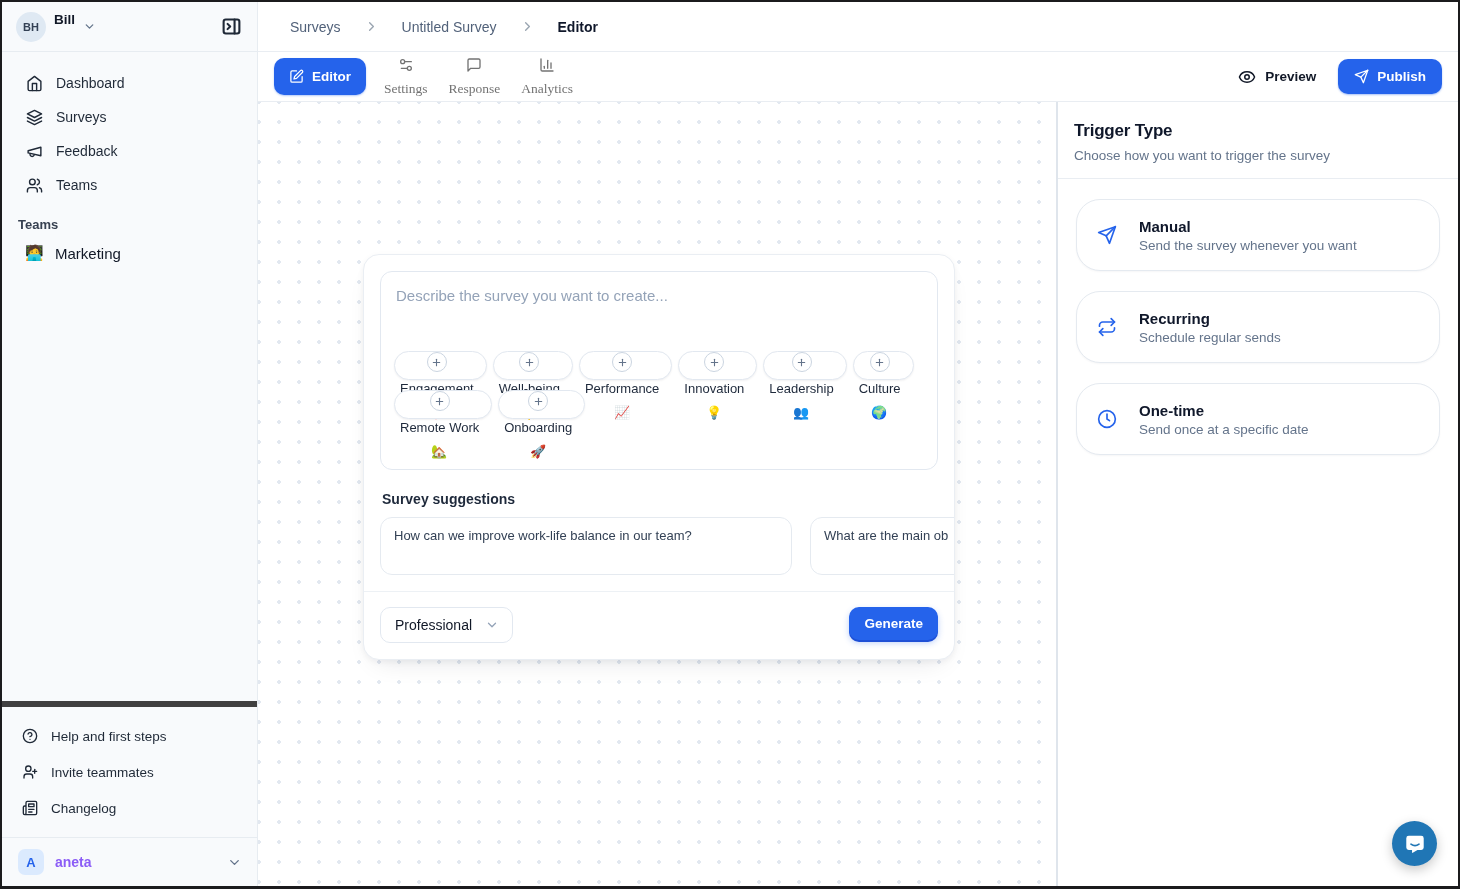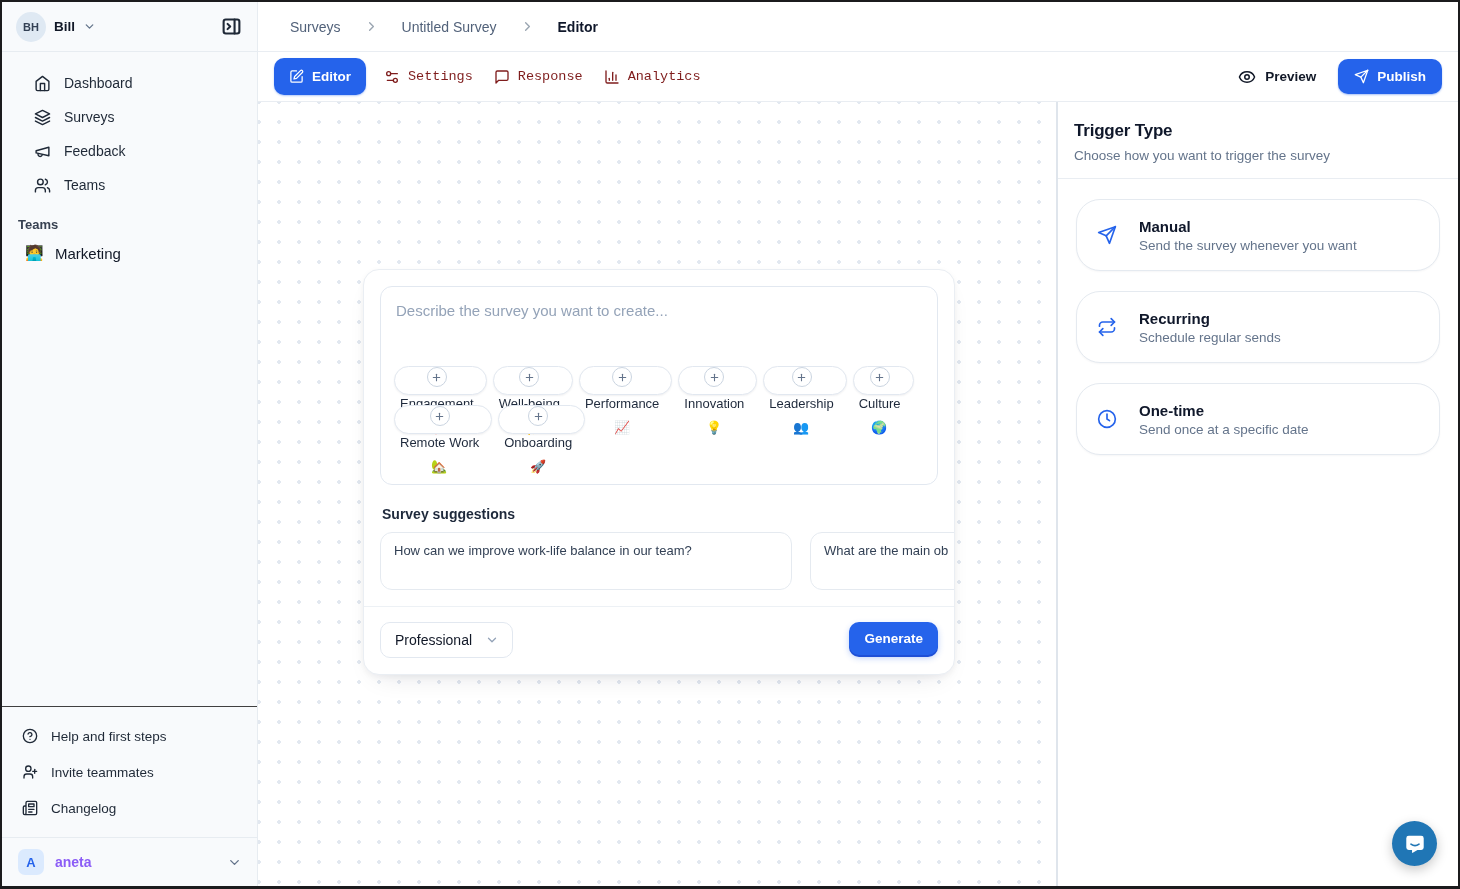--- a/index.html
+++ b/index.html
@@ -12,63 +12,63 @@
     width:1460px; height:889px; display:flex;
     border:2px solid #1b1b1d; border-bottom-width:3px; position:relative;
     background:#fff;
   }
   svg { display:block; }
   .icon { display:inline-flex; align-items:center; justify-content:center; flex:none; }
 
   
   .sidebar { width:256px; flex:none; background:#f8fafc; border-right:1px solid #e7ecf1; display:flex; flex-direction:column; }
   .sb-top { height:50px; flex:none; border-bottom:1px solid #e7ecf1; display:flex; align-items:center; padding:0 10px 0 14px; gap:8px; }
-  .user-menu { display:flex; align-items:center; gap:8px; cursor:pointer; }
+  .user-menu { display:flex; gap:8px; cursor:pointer; }
   .avatar-circle { width:30px; height:30px; border-radius:50%; background:#dfe9f3; color:#334155; font-size:11px; font-weight:bold; display:flex; align-items:center; justify-content:center; }
   .user-name { font-size:13.5px; font-weight:700; color:#111827; }
   .sb-toggle { margin-left:auto; width:32px; height:32px; border:none; background:transparent; display:flex; align-items:center; justify-content:center; color:#1f2937; cursor:pointer; border-radius:8px; }
-  .sb-nav { padding:14px 12px 0; }
+  .sb-nav { padding:14px 4px 0; }
   .nav-item { height:34px; display:flex; align-items:center; gap:13px; padding:0 20px; font-size:14px; color:#1f2937; cursor:pointer; }
   .nav-item .icon { color:#1f2937; }
   .section-label { padding:0 16px; margin:15px 0 3px; font-size:13px; font-weight:700; color:#374151; }
   .team-item { height:36px; display:flex; align-items:center; gap:13px; padding:0 20px 0 23px; font-size:15px; color:#111827; cursor:pointer; }
   .team-emoji { font-size:15px; width:17px; }
   .sb-spacer { flex:1; }
-  .sb-bottom { border-top:1px solid #404040; padding:11px 0; }
+  .sb-bottom { border-top:6px solid #404040; padding:11px 0; }
   .sb-bottom .nav-item { height:36px; font-size:13.5px; }
   .account-row { border-top:1px solid #e7ecf1; height:49px; flex:none; display:flex; align-items:center; gap:11px; padding:0 15px 0 16px; cursor:pointer; }
   .avatar-square { width:26px; height:26px; border-radius:7px; background:#dbeafe; color:#2563eb; font-weight:bold; font-size:13px; display:flex; align-items:center; justify-content:center; }
   .account-name { font-size:14px; font-weight:700; color:#8b5cf6; }
   .account-row .chev { margin-left:auto; color:#64748b; }
 
   
   .main { flex:1; display:flex; flex-direction:column; min-width:0; background:#fff; }
   .crumbbar { height:50px; flex:none; border-bottom:1px solid #e9edf2; display:flex; align-items:center; padding:0 32px; gap:23px; font-size:14px; }
   .crumb-link { color:#52627a; cursor:pointer; }
   .crumb-current { color:#0f172a; font-weight:700; }
   .crumb-sep { color:#9aa5b1; }
 
   .tabbar { height:50px; flex:none; border-bottom:1px solid #e9edf2; display:flex; align-items:center; padding:0 16px; gap:15px; }
   .tab-active { height:37px; background:#2563eb; color:#fff; border:none; border-radius:10px; padding:0 15px; display:flex; align-items:center; gap:8px; font-size:13.5px; font-weight:600; font-family:inherit; cursor:pointer; box-shadow:0 1px 2px rgba(37,99,235,.35); }
-  .tab { display:flex; align-items:center; gap:8px; color:#7f1d1d; font-size:13.5px; background:none; border:none; font-family:Liberation Mono, monospace; padding:0 3px; cursor:pointer; }
+  .tab { display:flex; align-items:center; gap:8px; color:#737373; font-size:13.5px; background:none; border:none; font-family:Liberation Serif, serif; padding:0 3px; cursor:pointer;flex-direction:column; }
   .tabbar-right { margin-left:auto; display:flex; align-items:center; gap:22px; }
   .preview-btn { display:flex; align-items:center; gap:9px; color:#111827; font-size:13.5px; font-weight:600; background:none; border:none; font-family:inherit; cursor:pointer; }
   .publish-btn { height:35px; background:#2563eb; color:#fff; border:none; border-radius:10px; padding:0 16px; display:flex; align-items:center; gap:8px; font-size:13.5px; font-weight:700; font-family:inherit; cursor:pointer; box-shadow:0 1px 2px rgba(37,99,235,.4); }
 
   .workspace { flex:1; display:flex; min-height:0; }
   .canvas {
     flex:1; position:relative; background-color:#fff;
     background-image:radial-gradient(#e2e8f0 1.6px, transparent 1.7px);
     background-size:20px 20px; background-position:11px 10px;
   }
   .vdivider { width:2px; flex:none; background:#dfe5ec; }
 
   
   .composer-card {
-    position:absolute; left:105px; top:167px; width:592px;
+    position:absolute; left:105px; top:152px; width:592px;
     background:#fff; border:1px solid #eaeef3; border-radius:16px; padding:16px;
     box-shadow:0 12px 28px -14px rgba(15,23,42,.14), 0 2px 6px rgba(15,23,42,.05);
     overflow:hidden;
   }
   .prompt-box { border:1px solid #e2e8f0; border-radius:12px; padding:15px 13px 13px; height:199px; cursor:text; }
   .prompt-placeholder { font-size:15px; color:#94a3b8; padding-left:2px; }
   .chip-wrap { margin-top:47px; display:flex; flex-wrap:wrap; gap:10px 6px; }
   .chip { height:29px; background:#fff; border:1px solid #e2e8f0; border-radius:15px; display:flex; align-items:center; gap:9px; padding:0 12px 0 5px; font-size:13px; color:#1e293b; cursor:pointer; box-shadow:0 1px 2px rgba(15,23,42,.06); font-family:inherit;flex-direction:column; }
   .chip-plus { width:20px; height:20px; border:1px solid #cbd5e1; border-radius:50%; color:#64748b; display:flex; align-items:center; justify-content:center; }
   .chip-emoji { font-size:13px; }

